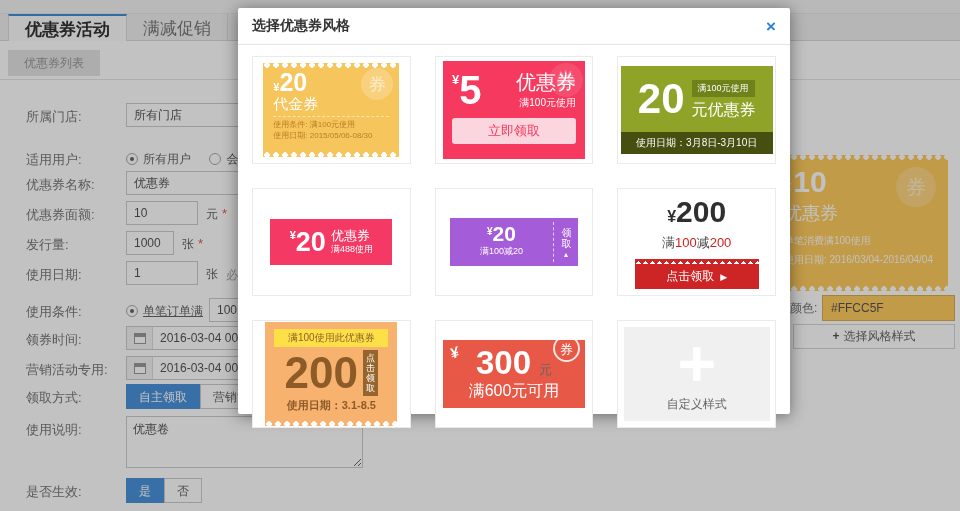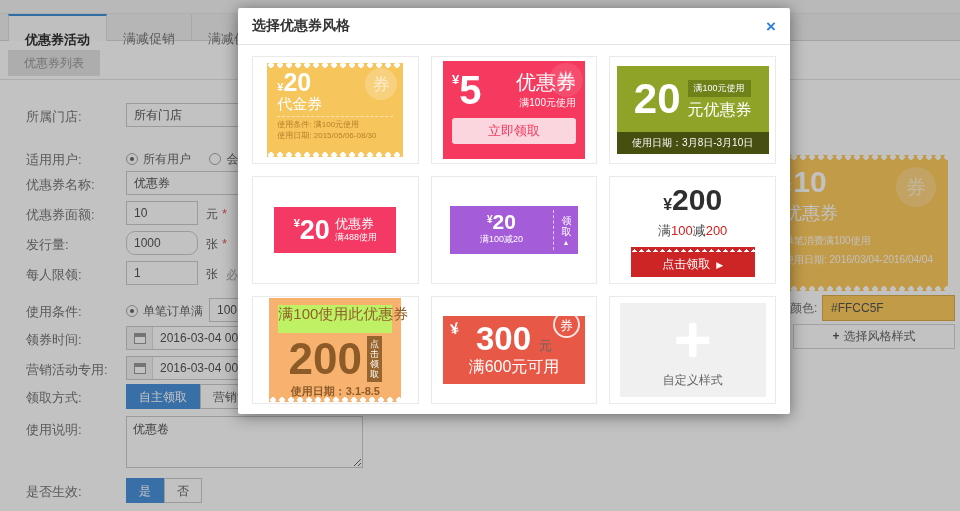--- a/index.html
+++ b/index.html
@@ -4,21 +4,21 @@
 <style>
   * { margin:0; padding:0; box-sizing:border-box; }
   html,body { width:960px; height:511px; }
   body { font-family:"Liberation Sans","DejaVu Sans",sans-serif; background:#fff; }
   .stage { position:relative; width:960px; height:511px; overflow:hidden; background:#fff; }
 
   
   .page { position:absolute; inset:0; background:#fff; }
   .topstrip { position:absolute; top:0; left:0; right:0; height:14px; background:#F4F4F4; border-bottom:1px solid #E6E6E6; }
   .tabbar { position:absolute; top:14px; left:0; right:0; height:27px; background:#F0F0F0; border-bottom:1px solid #D8D8D8; display:flex; }
-  .tab { height:27px; line-height:25px; padding:12px 16px; font-size:13px; color:#777; border-right:1px solid #DDD; cursor:pointer; white-space:nowrap; }
+  .tab { height:27px; line-height:25px; padding:2px 16px; font-size:17px; color:#777; border-right:1px solid #DDD; cursor:pointer; white-space:nowrap; }
   .tab.first { border-left:1px solid #DDD; margin-left:8px; }
   .tab.active { background:#FCFCFC; border-top:2px solid #4090D9; color:#333; font-weight:bold; line-height:23px; }
   .subnav { position:absolute; top:50px; left:8px; display:flex; gap:3px; }
   .subbtn { height:26px; line-height:26px; padding:0 16px; font-size:12px; background:#E4E4E4; color:#999; cursor:pointer; }
   .subbtn.active { background:#4C92DC; color:#fff; }
   .divider { position:absolute; top:79px; left:0; right:0; height:1px; background:#E4E4E4; }
 
   .frow { position:absolute; left:26px; display:flex; align-items:flex-start; }
   .flabel { width:100px; font-size:13px; color:#777; padding-top:5px; flex:0 0 100px; }
   .inp { height:24px; border:1px solid #CCC; background:#fff; font-size:12px; color:#555; padding:0 7px; line-height:22px; }
@@ -54,21 +54,21 @@
   .bginp { width:133px; height:26px; background:#FFCC5F; border:1px solid #D9AE4C; font-size:12px; color:#555; padding:0 8px; line-height:24px; }
   .stylebtn { position:absolute; left:793px; top:324px; width:162px; height:25px; background:#fff; border:1px solid #D5D5D5; color:#666; font-size:12px; text-align:center; line-height:23px; cursor:pointer; }
   .plusmini { font-weight:bold; margin-right:4px; color:#555; }
 
   
   .overlay { position:absolute; inset:0; background:rgba(0,0,0,0.24); z-index:5; }
   .modal { position:absolute; left:238px; top:8px; width:552px; height:406px; background:#fff; z-index:10; border-radius:2px; box-shadow:0 2px 16px rgba(0,0,0,0.45); }
   .mhead { height:37px; border-bottom:1px solid #E5E5E5; display:flex; align-items:center; padding:0 14px; }
   .mtitle { font-size:14px; font-weight:bold; color:#333; flex:1; }
   .mclose { color:#2B7FD9; font-size:17px; font-weight:bold; cursor:pointer; line-height:1; }
-  .mbody { padding:11px 14px; display:grid; grid-template-columns:repeat(3,1fr); gap:12px; }
+  .mbody { padding:11px 14px; display:grid; grid-template-columns:repeat(3,1fr); gap:24px; }
   .card { height:108px; border:1px solid #EAEAEA; background:#fff; display:flex; align-items:center; justify-content:center; position:relative; cursor:pointer; }
 
   
   .cp1 { width:136px; height:94px; background:#F6C55C; color:#fff; position:relative; padding:7px 10px 5px; }
   .cp1 .amt { font-size:25px; font-weight:bold; line-height:25px; }
   .cp1 .sym { font-size:11px; font-weight:bold; }
   .cp1 .ttl { font-size:15px; line-height:18px; }
   .cp1 .sep { border-top:1px dashed rgba(255,255,255,.55); margin:3px 0 2px; }
   .cp1 .sm { font-size:8px; color:#B9802A; line-height:11px; white-space:nowrap; }
   .cp1 .wm { width:32px; height:32px; top:5px; right:6px; font-size:17px; }
@@ -114,21 +114,21 @@
   .cp6 .amt { font-size:30px; font-weight:bold; color:#2F2F2F; line-height:32px; }
   .cp6 .sym { font-size:16px; }
   .cp6 .cond { font-size:13px; margin:1px 0 7px; }
   .cp6 .d { color:#4A4A4A; } .cp6 .r { color:#D2201F; }
   .cp6 .zigzag { height:5px; background-image:linear-gradient(135deg,#CD2425 50%,rgba(0,0,0,0) 50%),linear-gradient(225deg,#CD2425 50%,rgba(0,0,0,0) 50%); background-size:7px 5px; background-repeat:repeat-x; }
   .cp6 .bar { background:#CD2425; color:#fff; height:25px; line-height:25px; font-size:12px; cursor:pointer; }
   .cp6 .arr { font-size:9px; margin-left:6px; }
 
   
   .cp7 { width:132px; height:104px; background:#F8B26F; position:relative; text-align:center; }
-  .cp7 .hd { background:#bef264; color:#91602A; font-size:15px; height:28px; line-height:18px; margin:7px 9px 0; white-space:nowrap; }
+  .cp7 .hd { background:#fde047; color:#91602A; font-size:10px; height:18px; line-height:18px; margin:7px 9px 0; white-space:nowrap; }
   .cp7 .mid { display:flex; align-items:center; justify-content:center; gap:5px; margin-top:2px; }
   .cp7 .amt { font-size:44px; font-weight:bold; color:#8D5B28; line-height:48px; }
   .cp7 .tag { background:#96652E; color:#fff; width:15px; font-size:9px; line-height:10px; padding:3px 2px; word-break:break-all; }
   .cp7 .ft { color:#8D5B28; font-weight:bold; font-size:11px; margin-top:1px; }
 
   
   .cp8 { width:142px; }
   .cp8 .top { background:#E85847; color:#fff; height:68px; position:relative; text-align:center; padding-top:6px; overflow:hidden; }
   .cp8 .icon { position:absolute; left:7px; top:4px; transform:rotate(-20deg); font-weight:bold; font-size:15px; font-style:italic; }
   .cp8 .wm2 { position:absolute; right:5px; top:-5px; width:27px; height:27px; border:2px solid rgba(255,255,255,.85); border-radius:50%; font-size:13px; line-height:25px; color:#fff; }
@@ -186,36 +186,36 @@
 
     <div class="frow" style="top:201px;">
       <span class="flabel">优惠券面额:</span>
       <input class="inp" style="width: 72px;" value="10">
       <span class="unit">元</span>
       <span class="req">*</span>
     </div>
 
     <div class="frow" style="top:231px;">
       <span class="flabel">发行量:</span>
-      <input class="inp" style="width: 72px; border-radius: 9px;" value="1000">
+      <input class="inp" style="width: 48px;" value="1000">
       <span class="unit">张</span>
       <span class="req">*</span>
     </div>
 
     <div class="frow" style="top:261px;">
-      <span class="flabel">每人限领:</span>
+      <span class="flabel">使用日期:</span>
       <input class="inp" style="width: 72px;" value="1">
       <span class="unit">张</span>
       <span class="note">必须为正整数</span>
     </div>
 
     <div class="frow" style="top:298px;">
       <span class="flabel">使用条件:</span>
       <span style="padding-top:3px;">
-        <span class="radio checked"></span><span class="rlabel" style="margin-right:6px;">单笔订单满</span>
+        <span class="radio checked"></span><span class="rlabel" style="margin-right:6px;text-decoration:underline;">单笔订单满</span>
       </span>
       <input class="inp" style="width: 100px;" value="100">
     </div>
 
     <div class="frow" style="top:326px;">
       <span class="flabel">领券时间:</span>
       <div class="dateinp">
         <span class="calbox">
             <span class="calicon"></span>
           </span>

